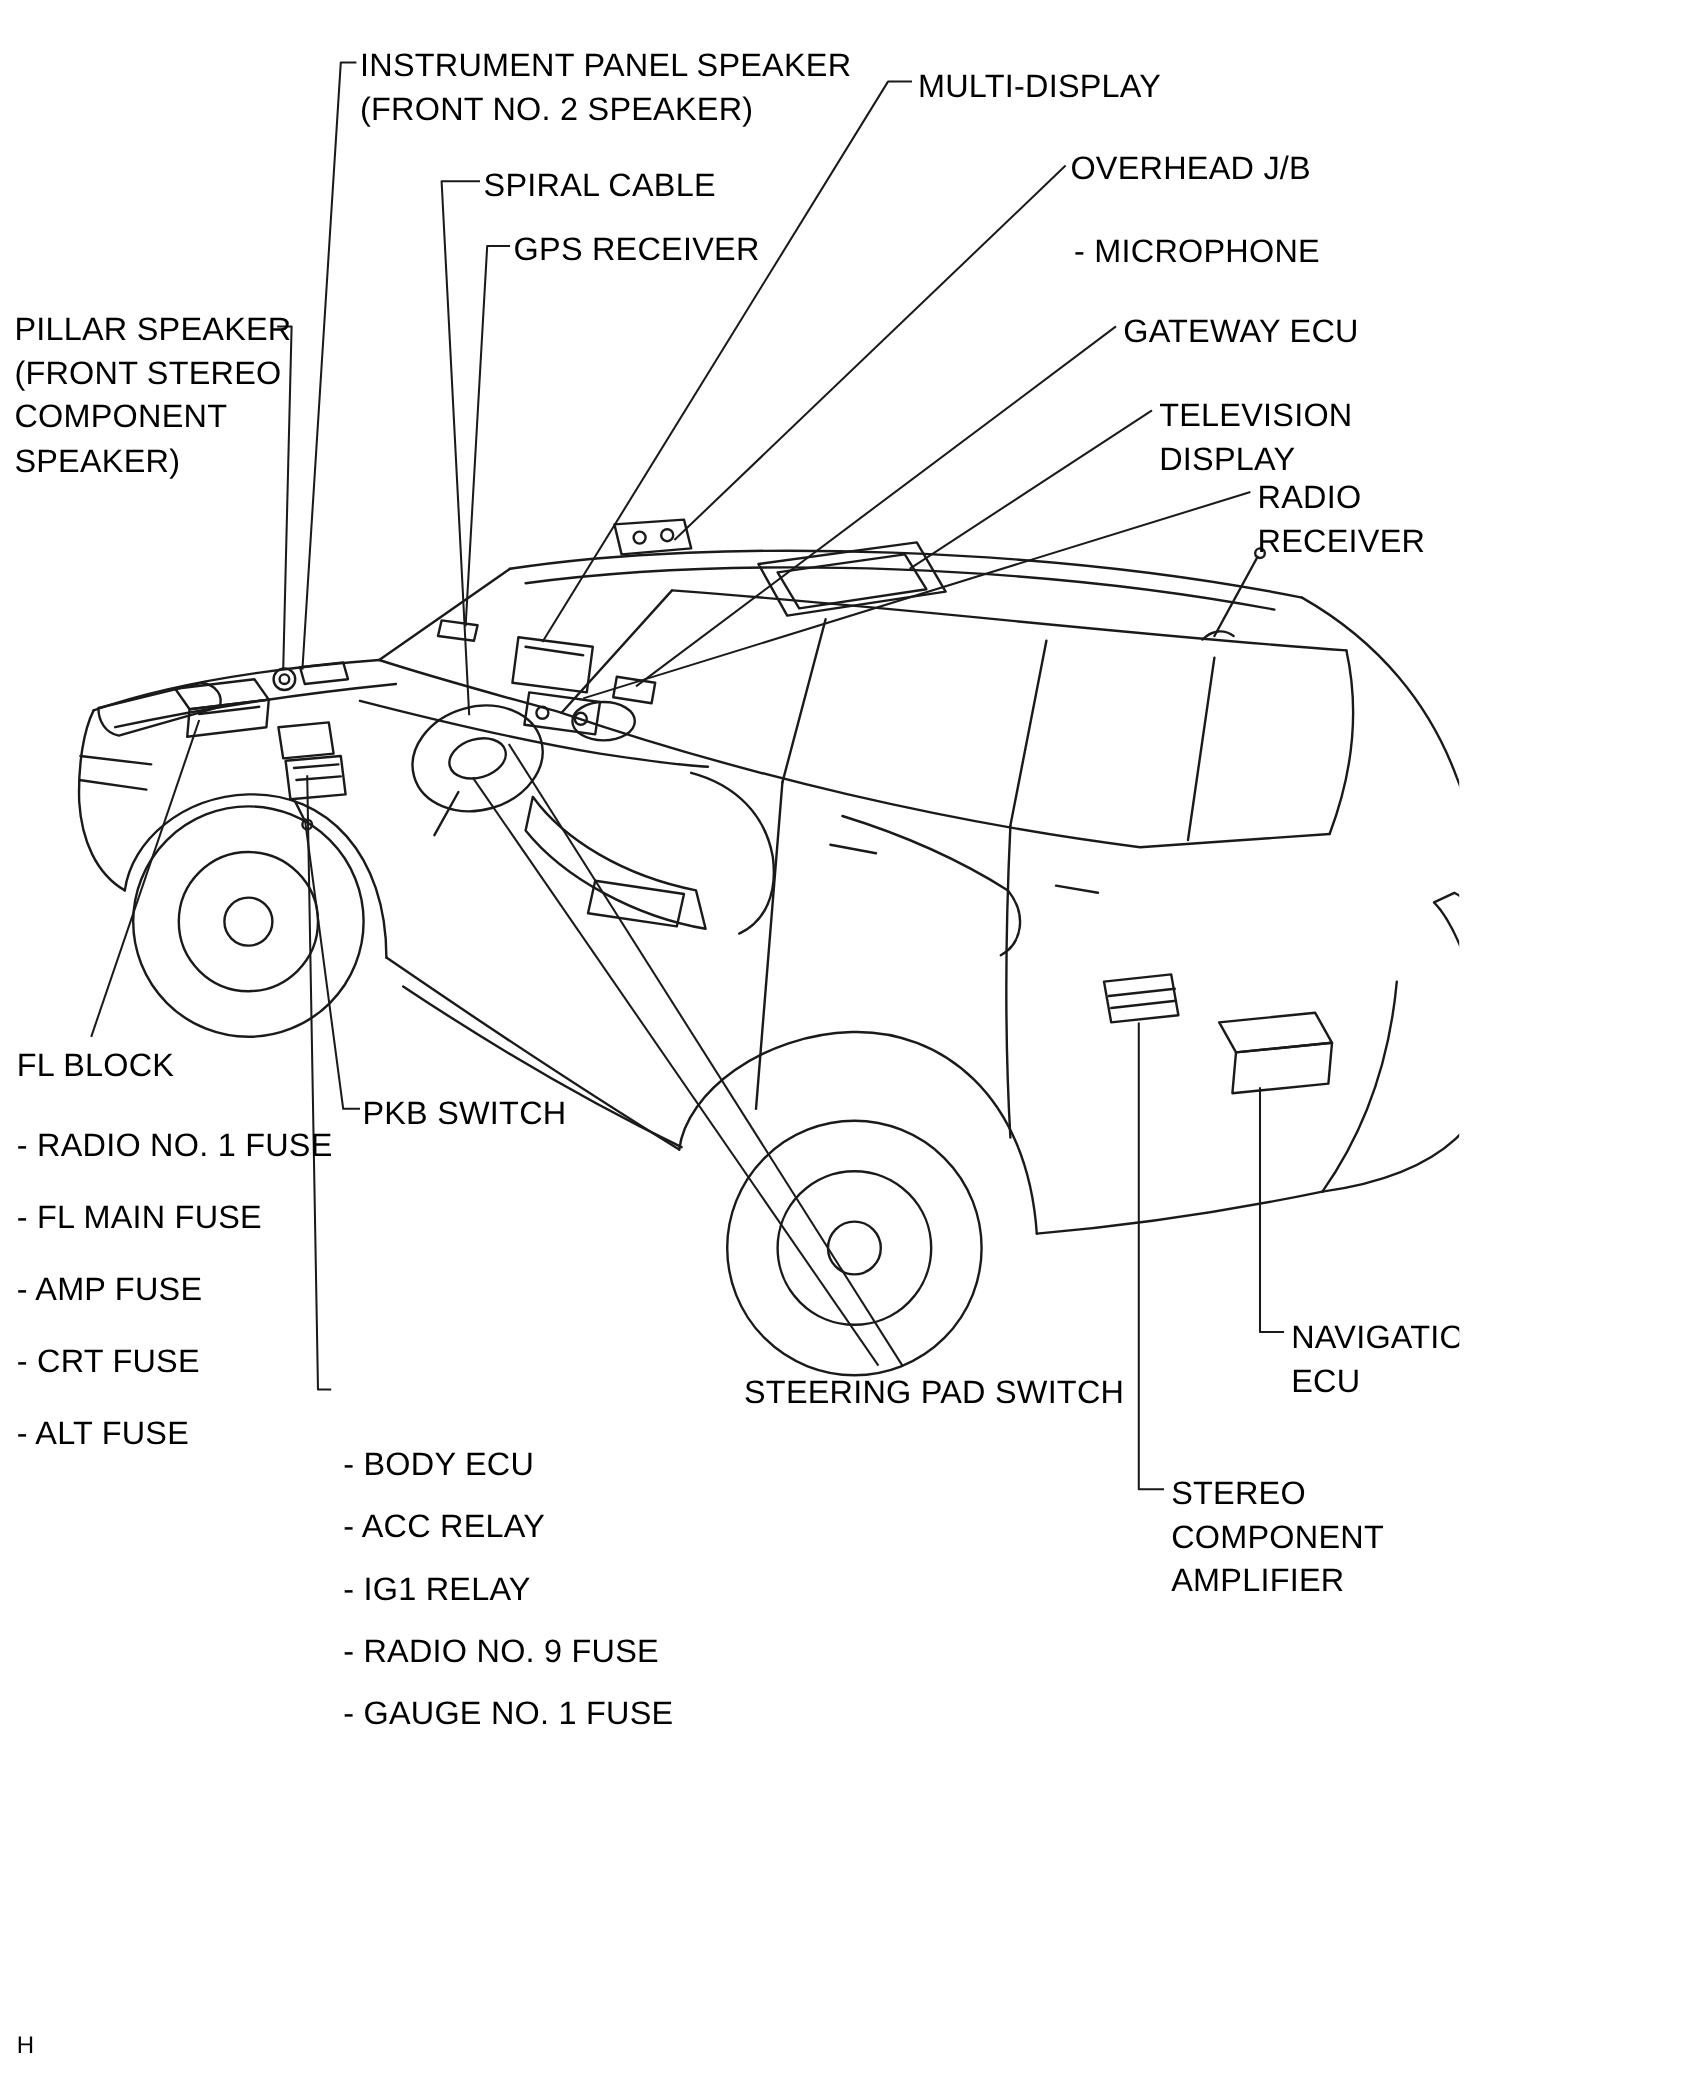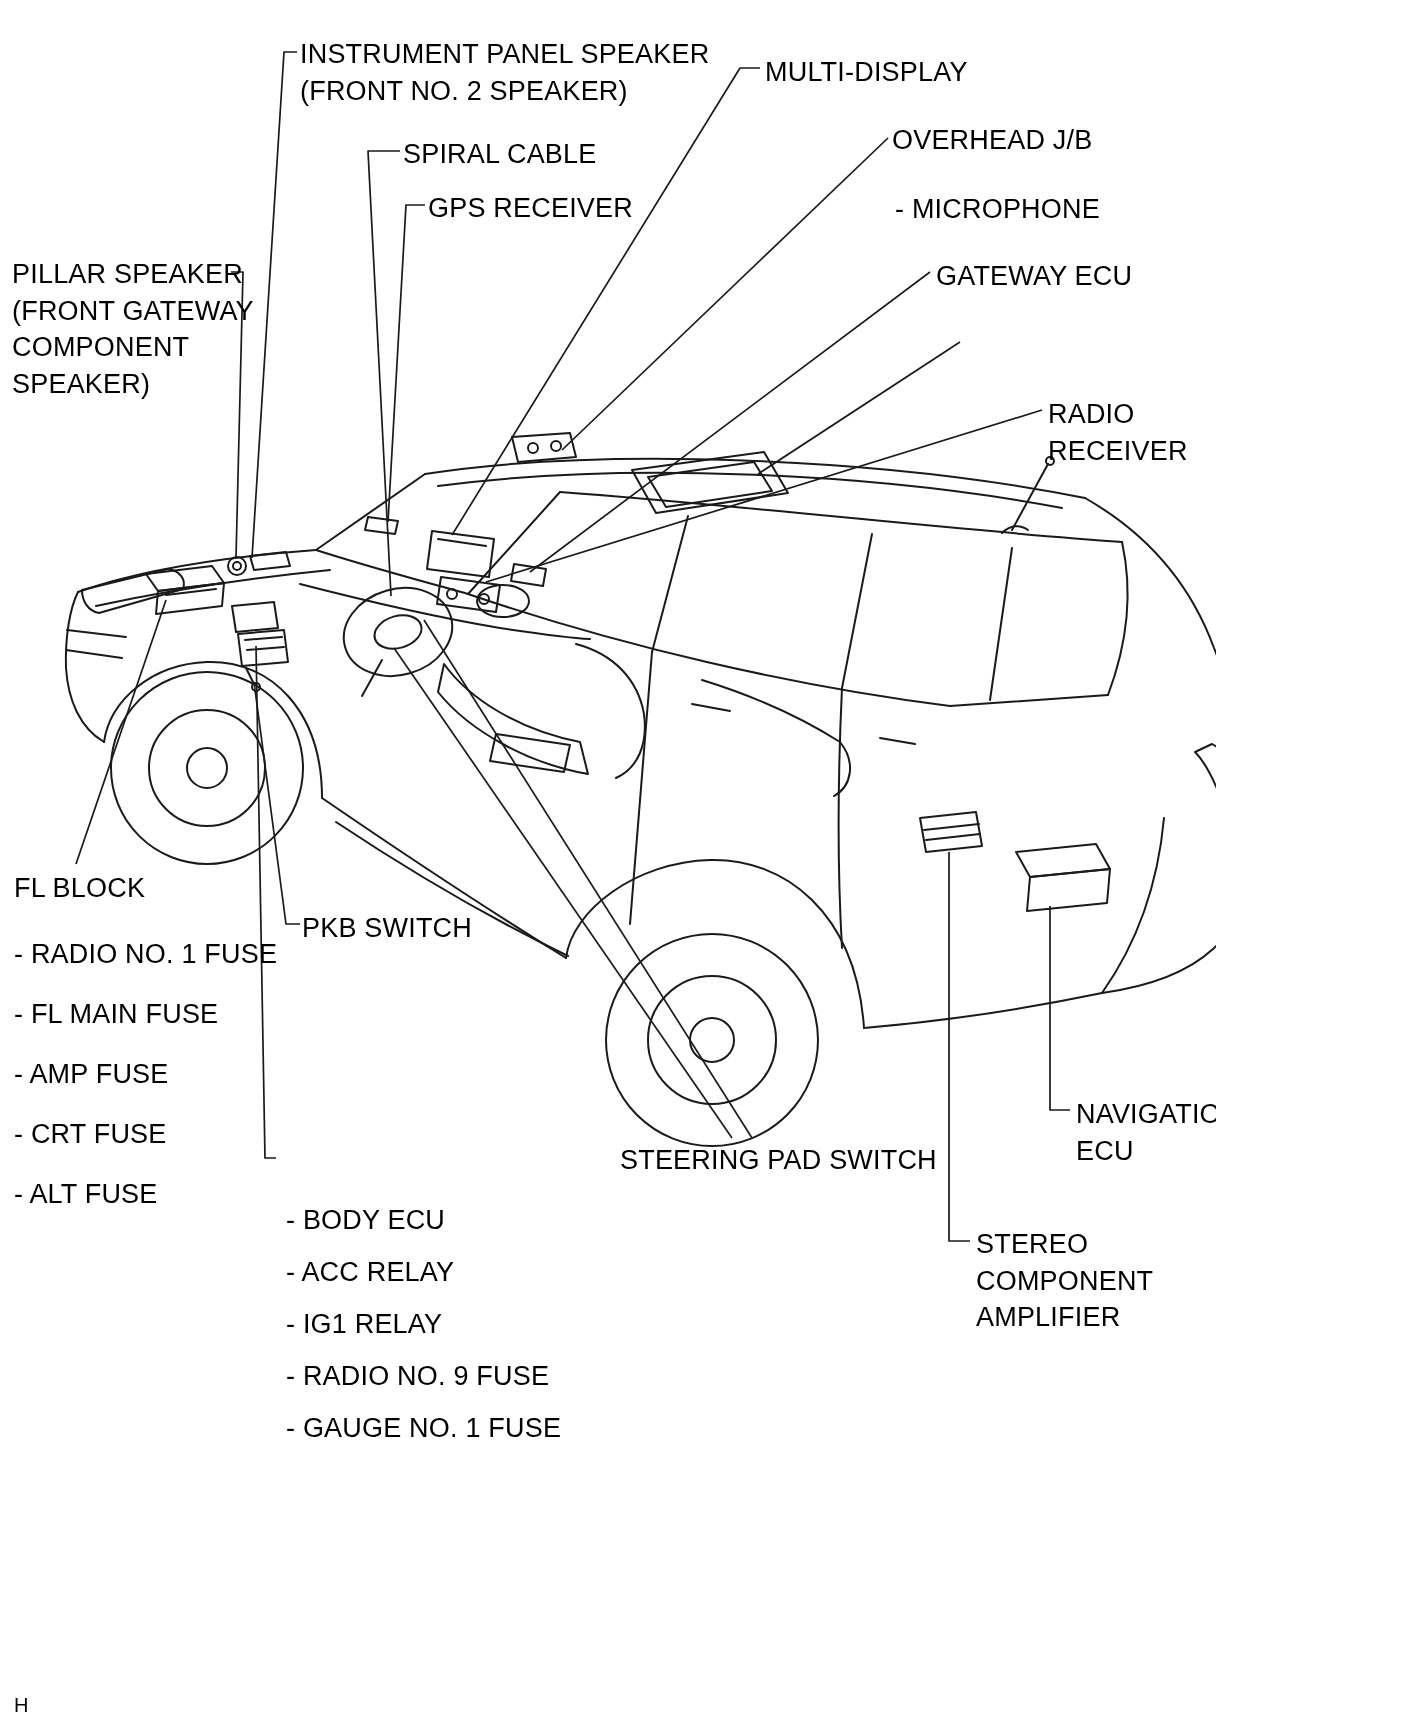--- a/index.html
+++ b/index.html
@@ -171,24 +171,25 @@
   </svg>
 
   <div class="lbl" style="left:300px;top:36px">INSTRUMENT PANEL SPEAKER
 (FRONT NO. 2 SPEAKER)</div>
   <div class="lbl" style="left:765px;top:54px">MULTI-DISPLAY</div>
   <div class="lbl" style="left:403px;top:136px">SPIRAL CABLE</div>
   <div class="lbl" style="left:428px;top:190px">GPS RECEIVER</div>
   <div class="lbl" style="left:892px;top:122px">OVERHEAD J/B</div>
   <div class="lbl" style="left:895px;top:191px">- MICROPHONE</div>
   <div class="lbl" style="left:12px;top:256px">PILLAR SPEAKER
-(FRONT GATEWAY
+(FRONT STEREO
 COMPONENT
 SPEAKER)</div>
   <div class="lbl" style="left:936px;top:258px">GATEWAY ECU</div>
+  <div class="lbl" style="left:966px;top:328px">TELEVISION DISPLAY</div>
   <div class="lbl" style="left:1048px;top:396px">RADIO RECEIVER</div>
 
   <div class="lbl" style="left:14px;top:870px">FL BLOCK</div>
   <div class="lbl" style="left:14px;top:936px">- RADIO NO. 1 FUSE</div>
   <div class="lbl" style="left:14px;top:996px">- FL MAIN FUSE</div>
   <div class="lbl" style="left:14px;top:1056px">- AMP FUSE</div>
   <div class="lbl" style="left:14px;top:1116px">- CRT FUSE</div>
   <div class="lbl" style="left:14px;top:1176px">- ALT FUSE</div>
 
   <div class="lbl" style="left:302px;top:910px">PKB SWITCH</div>

